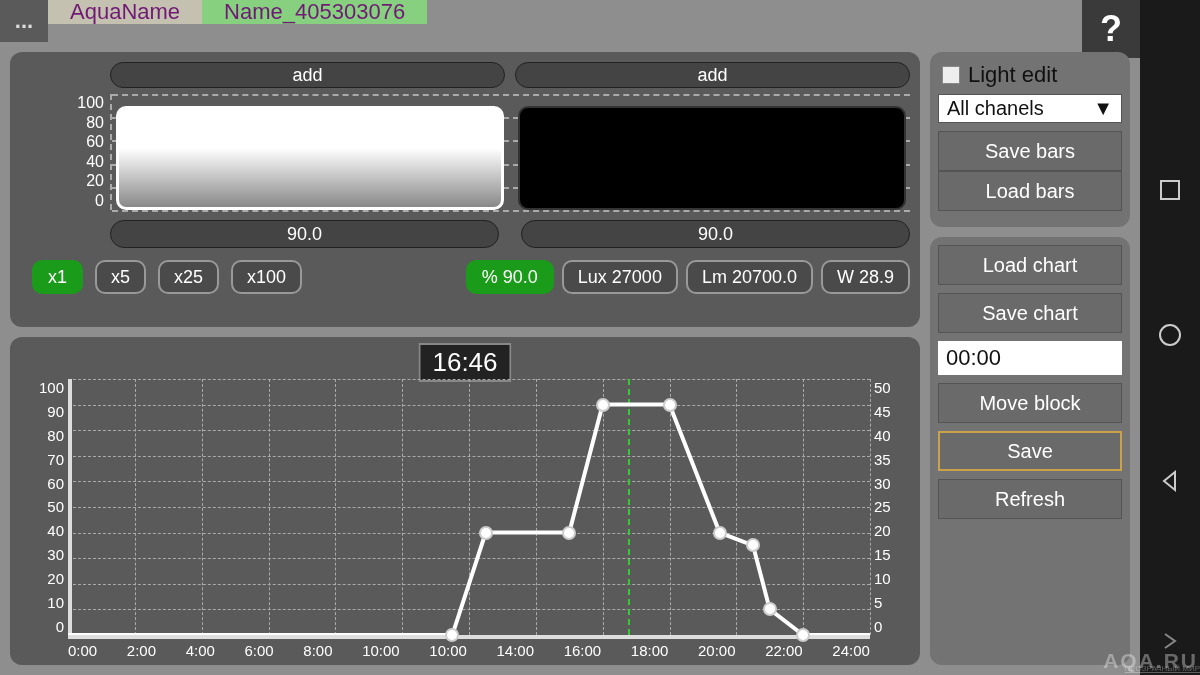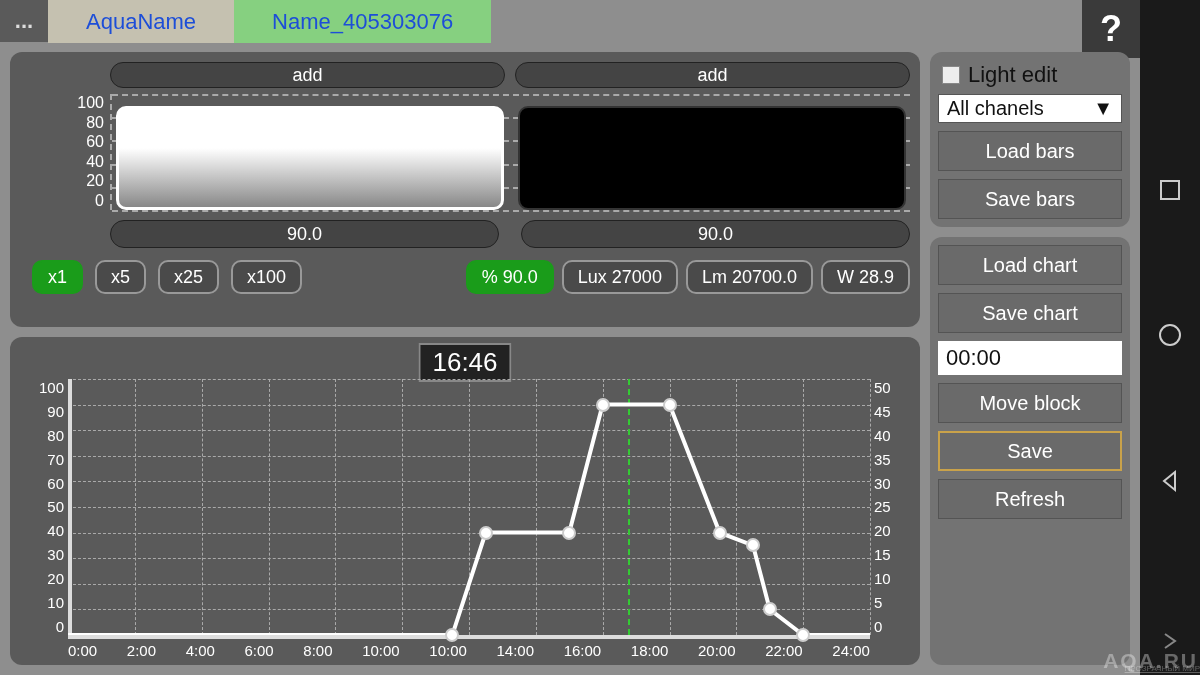--- a/index.html
+++ b/index.html
@@ -22,24 +22,24 @@
     height: 42px;
     display: flex;
   }
   .menu-dots {
     width: 48px; height: 42px;
     background: #5a5a5a;
     display: flex; align-items: center; justify-content: center;
     font-size: 22px; color: #ddd; font-weight: bold;
   }
   .tab {
-    height: 43px;
-    padding: 0 38px;
+    height: 24px;
+    padding: 0 22px;
     display: flex; align-items: center;
-    font-size: 22px; color: #1d4ed8;
+    font-size: 22px; color: #701a75;
   }
   .tab.active { background: #c5c1b0; }
   .tab.green { background: #86d080; }
   .help-btn {
     position: absolute;
     right: 60px; top: 0;
     width: 58px; height: 58px;
     background: #3a3a3a;
     color: #fff;
     font-size: 36px; font-weight: bold;
@@ -383,22 +383,22 @@
   <div class="right-col">
     <div class="panel right">
       <div class="light-edit-row">
         <span class="cb"></span>
         <span>Light edit</span>
       </div>
       <div class="dropdown">
         <span>All chanels</span>
           <span>▼</span>
       </div>
+      <div class="side-btn" style="margin-bottom:0">Save bars</div>
       <div class="side-btn">Load bars</div>
-      <div class="side-btn" style="margin-bottom:0">Save bars</div>
     </div>
     <div class="panel right" style="flex:1;margin-bottom:0">
       <div class="side-btn">Load chart</div>
       <div class="side-btn">Save chart</div>
       <div class="time-input">00:00</div>
       <div class="side-btn">Move block</div>
       <div class="side-btn save">Save</div>
       <div class="side-btn" style="margin-bottom:0">Refresh</div>
     </div>
   </div>

